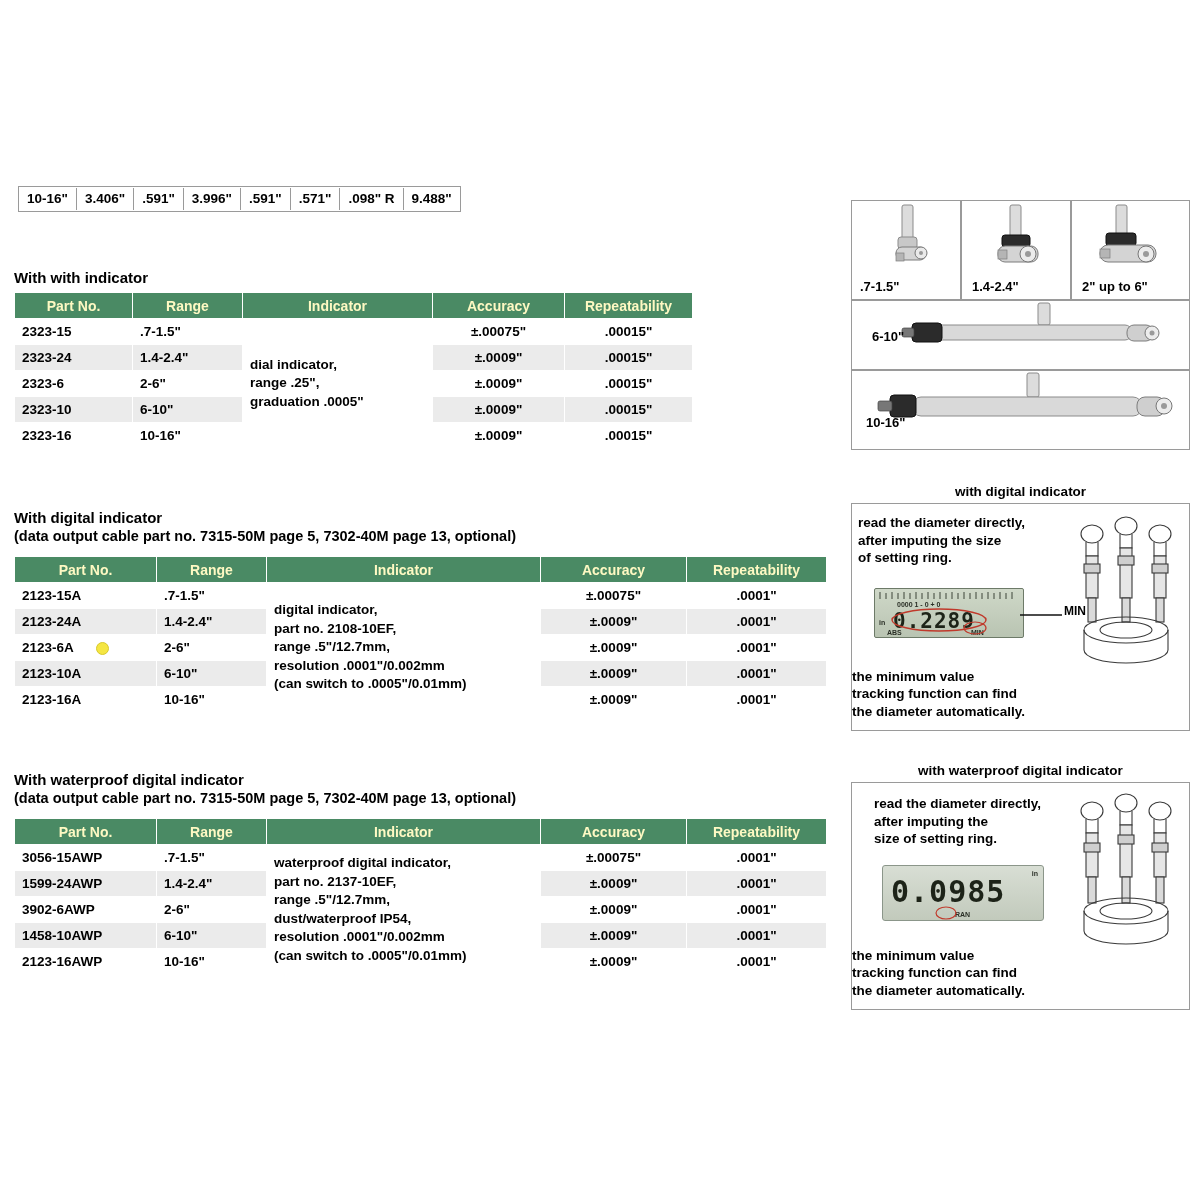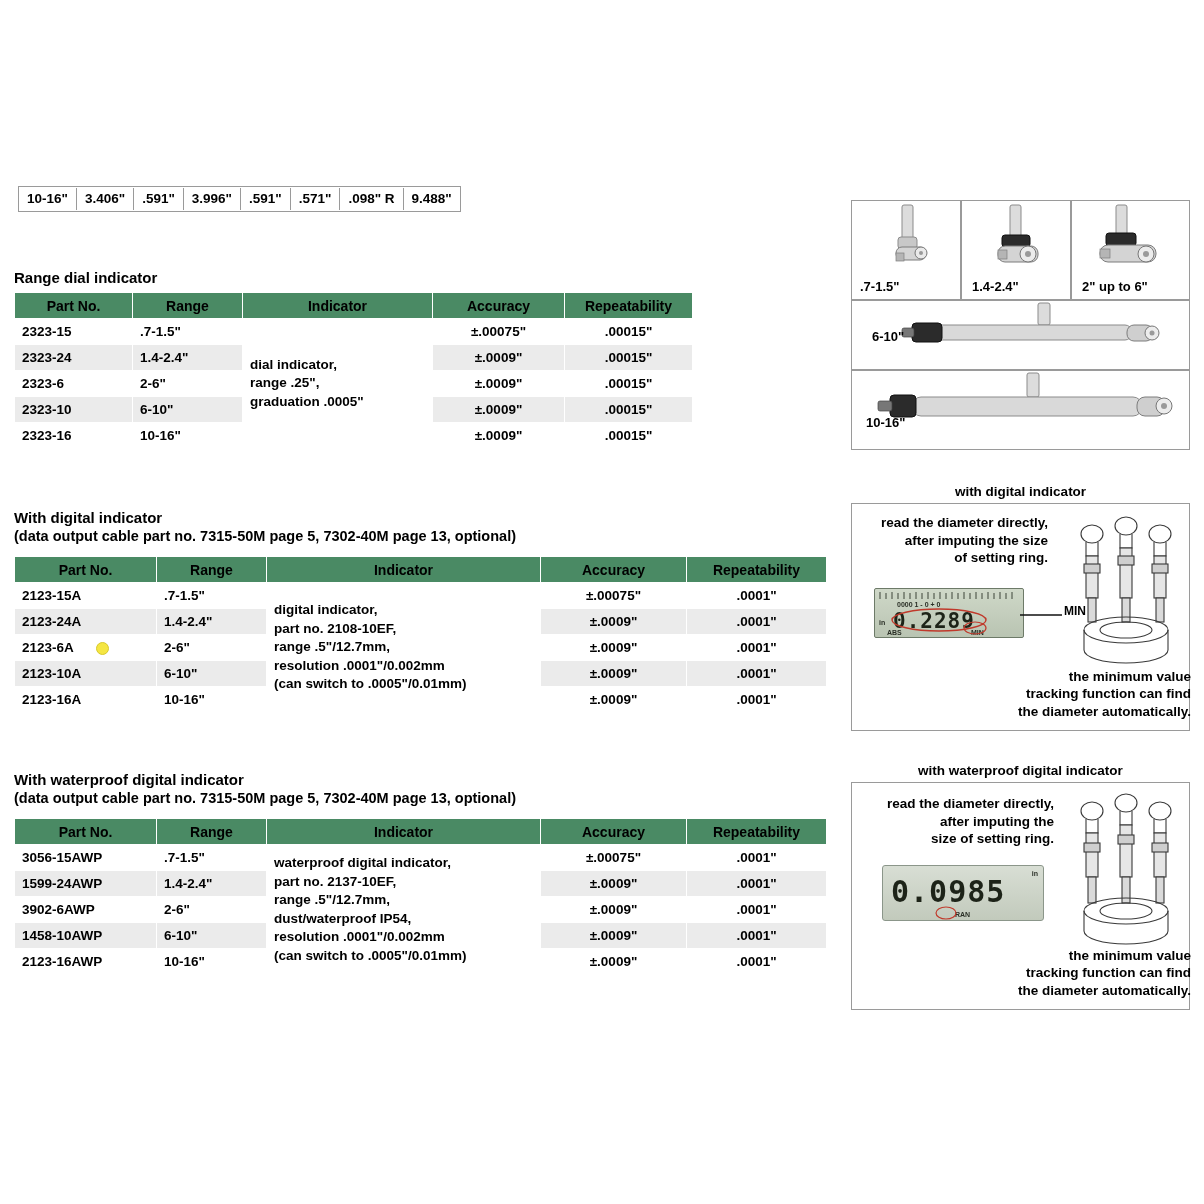--- a/index.html
+++ b/index.html
@@ -51,21 +51,21 @@
   }
 
   
   table.spec {
     border-collapse: collapse;
     font-size: 13.5px;
     table-layout: fixed;
   }
   table.spec th {
     background: #4a8a64;
-    color: #000000;
+    color: #fef9c3;
     font-weight: bold;
     font-size: 14px;
     height: 25px;
     border: 1px solid #ffffff;
     text-align: center;
     padding: 0 4px;
   }
   table.spec td {
     border: 1px solid #ffffff;
     height: 25px;
@@ -108,21 +108,21 @@
   .cap {
     font-size: 13.5px;
     font-weight: bold;
     text-align: center;
     line-height: 17px;
     white-space: nowrap;
   }
   .cap-note {
     font-size: 13.5px;
     font-weight: bold;
-    text-align: right;
+    text-align: left;
     line-height: 17.5px;
   }
 
   
   .lcd-a {
     background: linear-gradient(#cfd8c8, #b9c4b2);
     border: 1px solid #6d7a68;
     border-radius: 2px;
     position: relative;
   }
@@ -156,21 +156,21 @@
   <div class="cell">10-16"</div>
   <div class="cell">3.406"</div>
   <div class="cell">.591"</div>
   <div class="cell">3.996"</div>
   <div class="cell">.591"</div>
   <div class="cell">.571"</div>
   <div class="cell">.098" R</div>
   <div class="cell">9.488"</div>
 </div>
 
-<div class="abs sec-title" style="left:14px; top:268px;">Range dial indicator</div>
+<div class="abs sec-title" style="left:14px; top:268px;">With with indicator</div>
 
 <div class="abs" style="left:14px; top:292px;">
   <table class="spec" style="width:678px;">
     <colgroup>
         <col style="width:118px">
         <col style="width:110px">
         <col style="width:190px">
         <col style="width:132px">
         <col style="width:128px">
       </colgroup>

